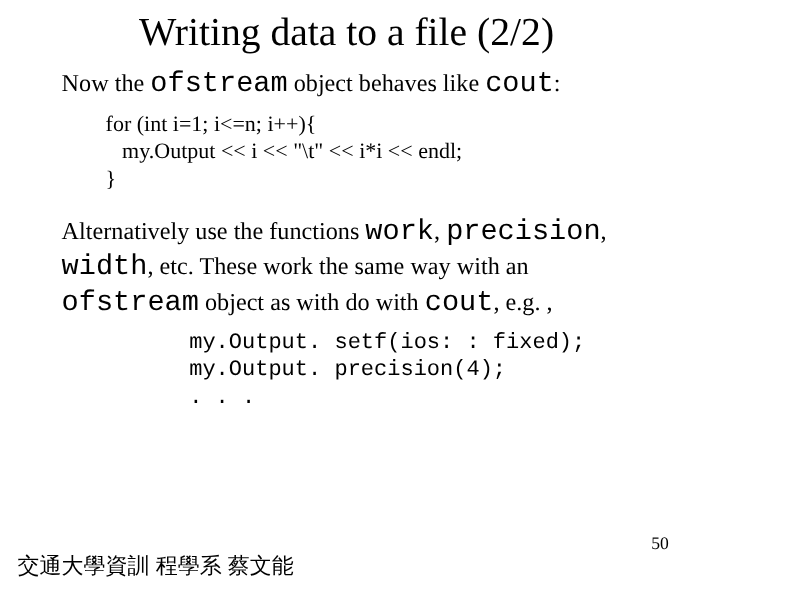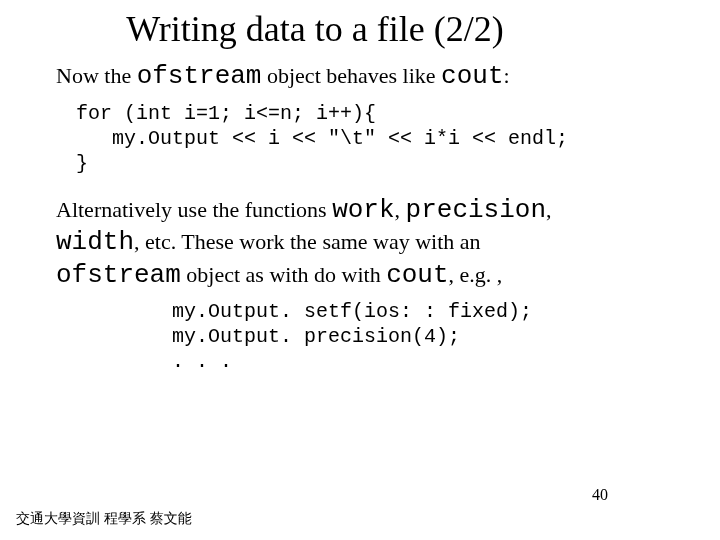--- a/index.html
+++ b/index.html
@@ -28,38 +28,38 @@
   .body-text {
     font-size: 22px;
     line-height: 1.25;
     margin: 4px 0 8px 0;
   }
   .code-inline {
     font-family: "Courier New", Courier, monospace;
     font-size: 26px;
   }
   .code-block {
-    font-family: Liberation Mono, monospace;
+    font-family: Liberation Serif, serif;
     font-size: 20px;
     white-space: pre;
-    margin: 6px 0 10px 20px;
+    margin: 6px 0 10px 40px;
     line-height: 1.25;
   }
   .code-block2 {
     font-family: "Courier New", Courier, monospace;
     font-size: 20px;
     white-space: pre;
     margin: 4px 0 0 116px;
     line-height: 1.25;
   }
   .footer {
     position: absolute;
     left: 16px;
     bottom: 12px;
-    font-size: 14px;
+    font-size: 20px;
     font-family: "Microsoft JhengHei", "PMingLiU", sans-serif;
   }
   .pagenum {
     position: absolute;
     right: 22px;
     bottom: 36px;
     font-size: 16px;
   }
 </style>
 </head>
@@ -80,15 +80,15 @@
 
   <div class="body-text" style="margin-top:18px;">
     <span>Alternatively use the functions </span><span class="code-inline">work</span><span>, </span><span class="code-inline">precision</span><span>, </span><span class="code-inline">width</span><span>, etc.  These work the same way with an </span><span class="code-inline">ofstream</span><span> object as with do with </span><span class="code-inline">cout</span><span>, e.g. ,</span>
   </div>
 
   <div class="code-block2">my.Output. setf(ios: : fixed);
 my.Output. precision(4);
 . . .</div>
 
   <div class="footer">交通大學資訓 程學系 蔡文能</div>
-  <div class="pagenum">40</div>
+  <div class="pagenum">50</div>
 
 </div>
 
 </body></html>

